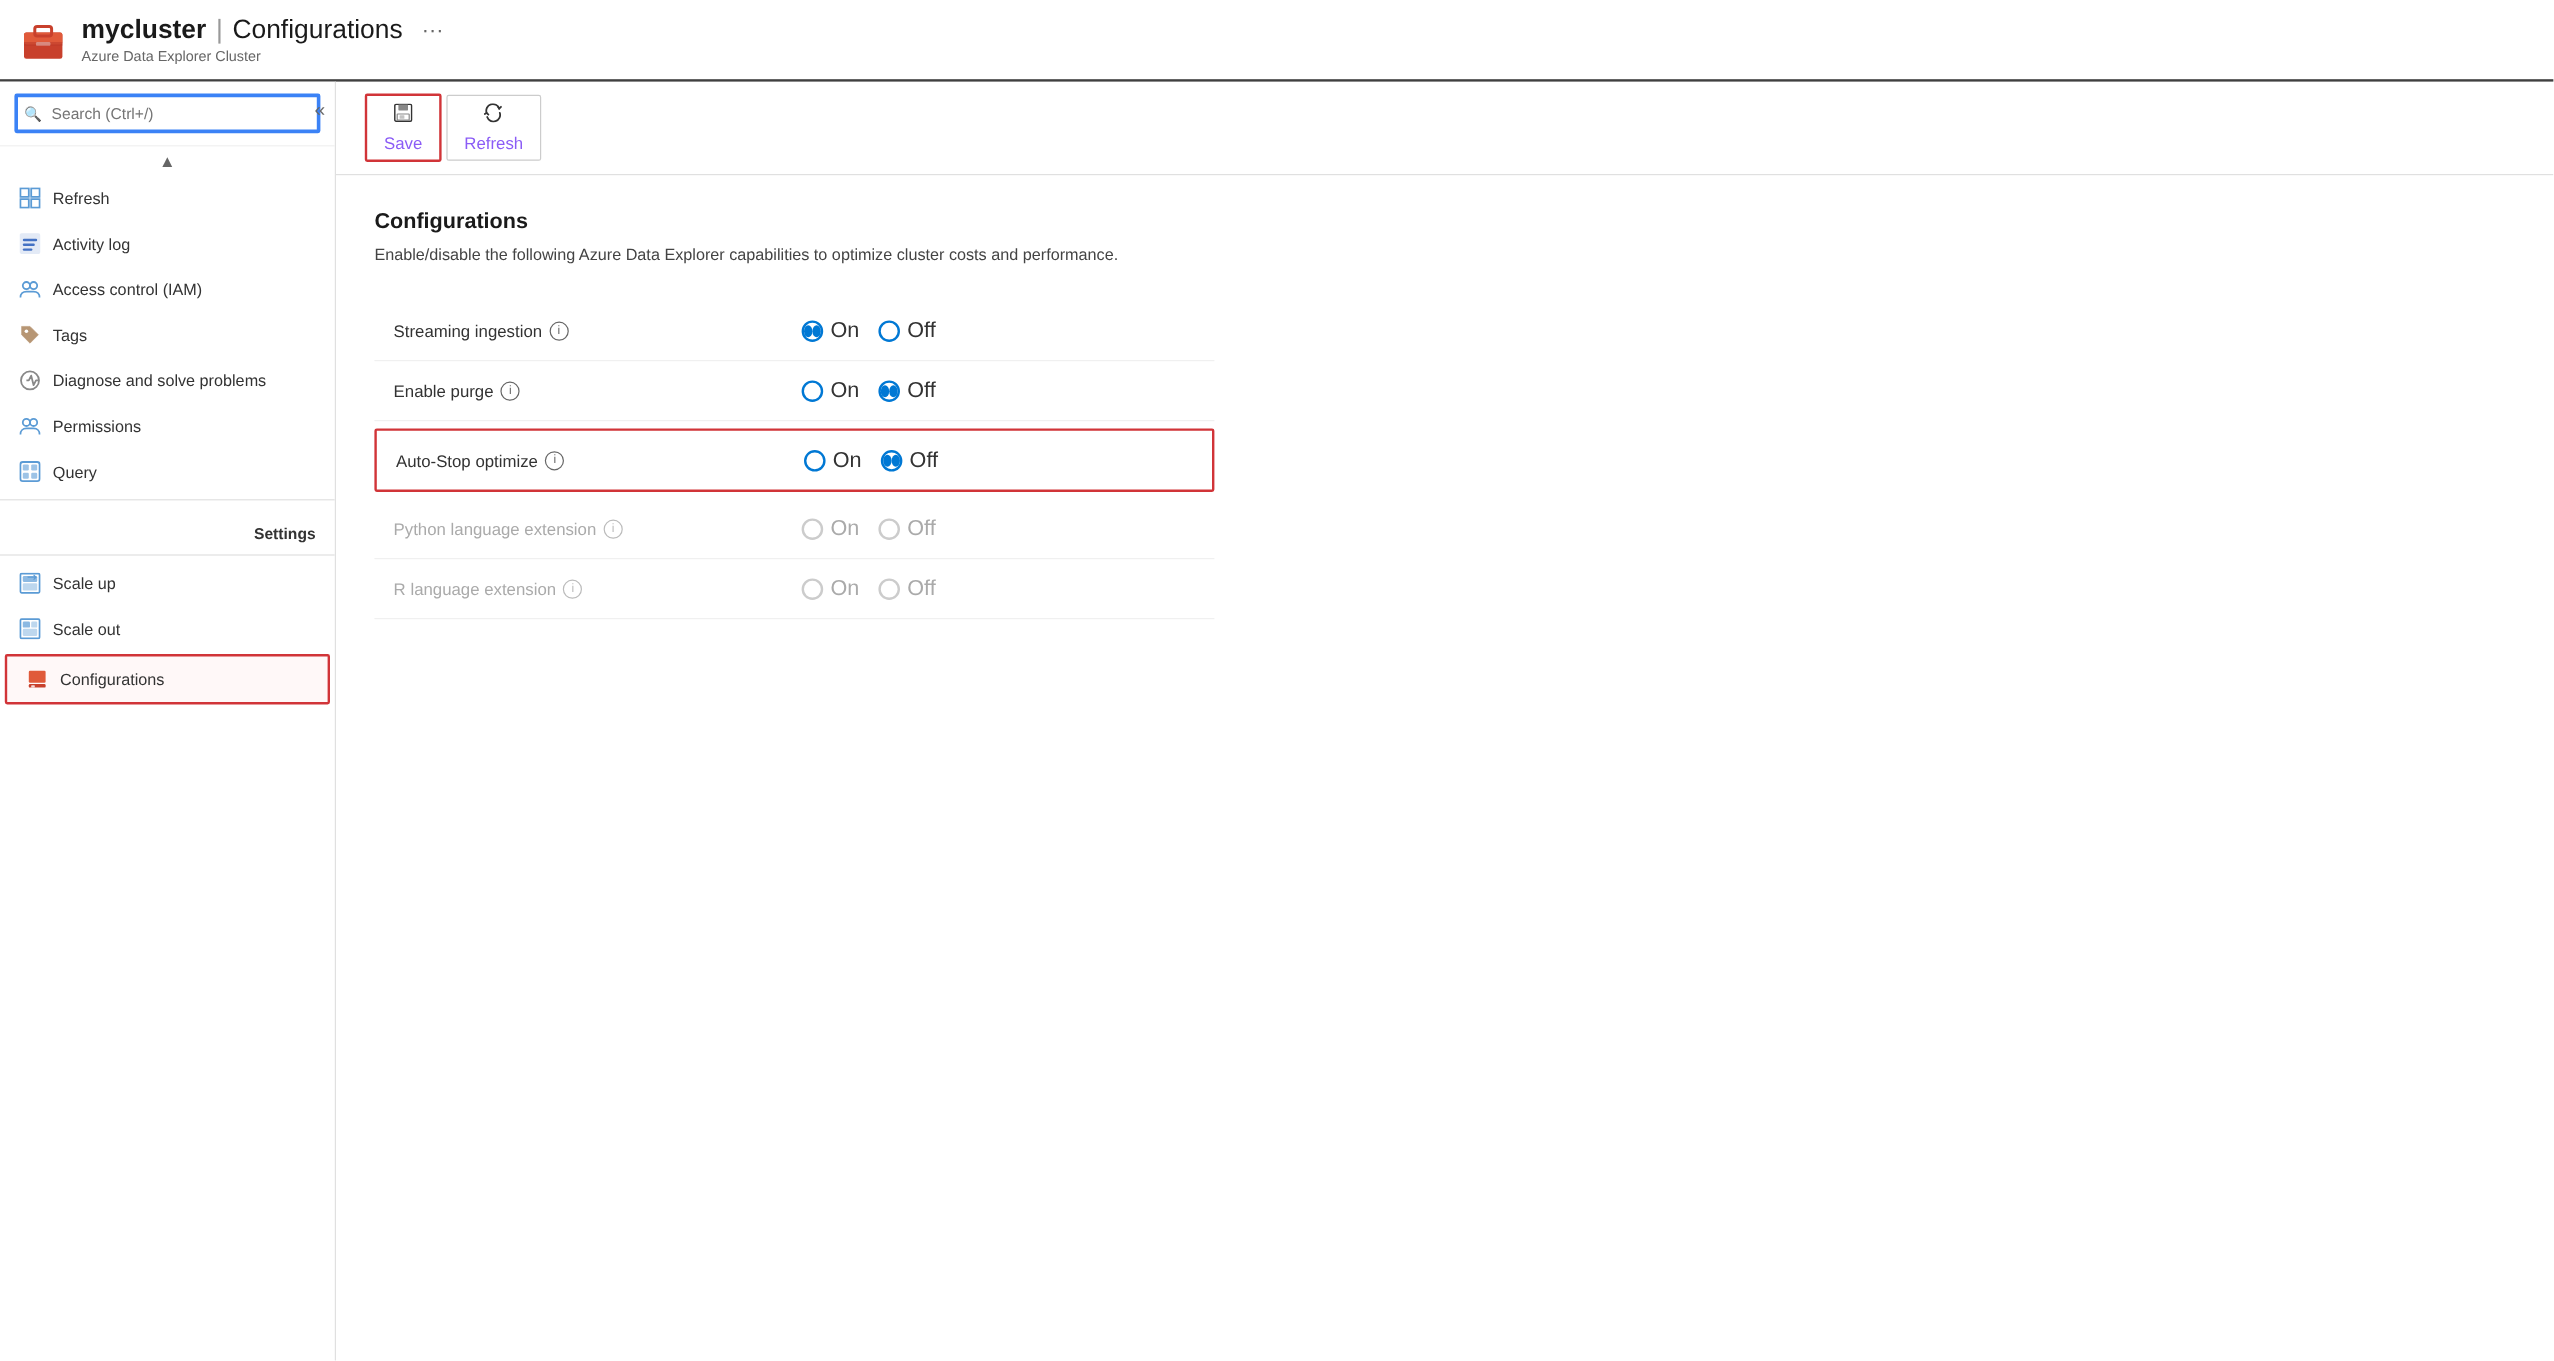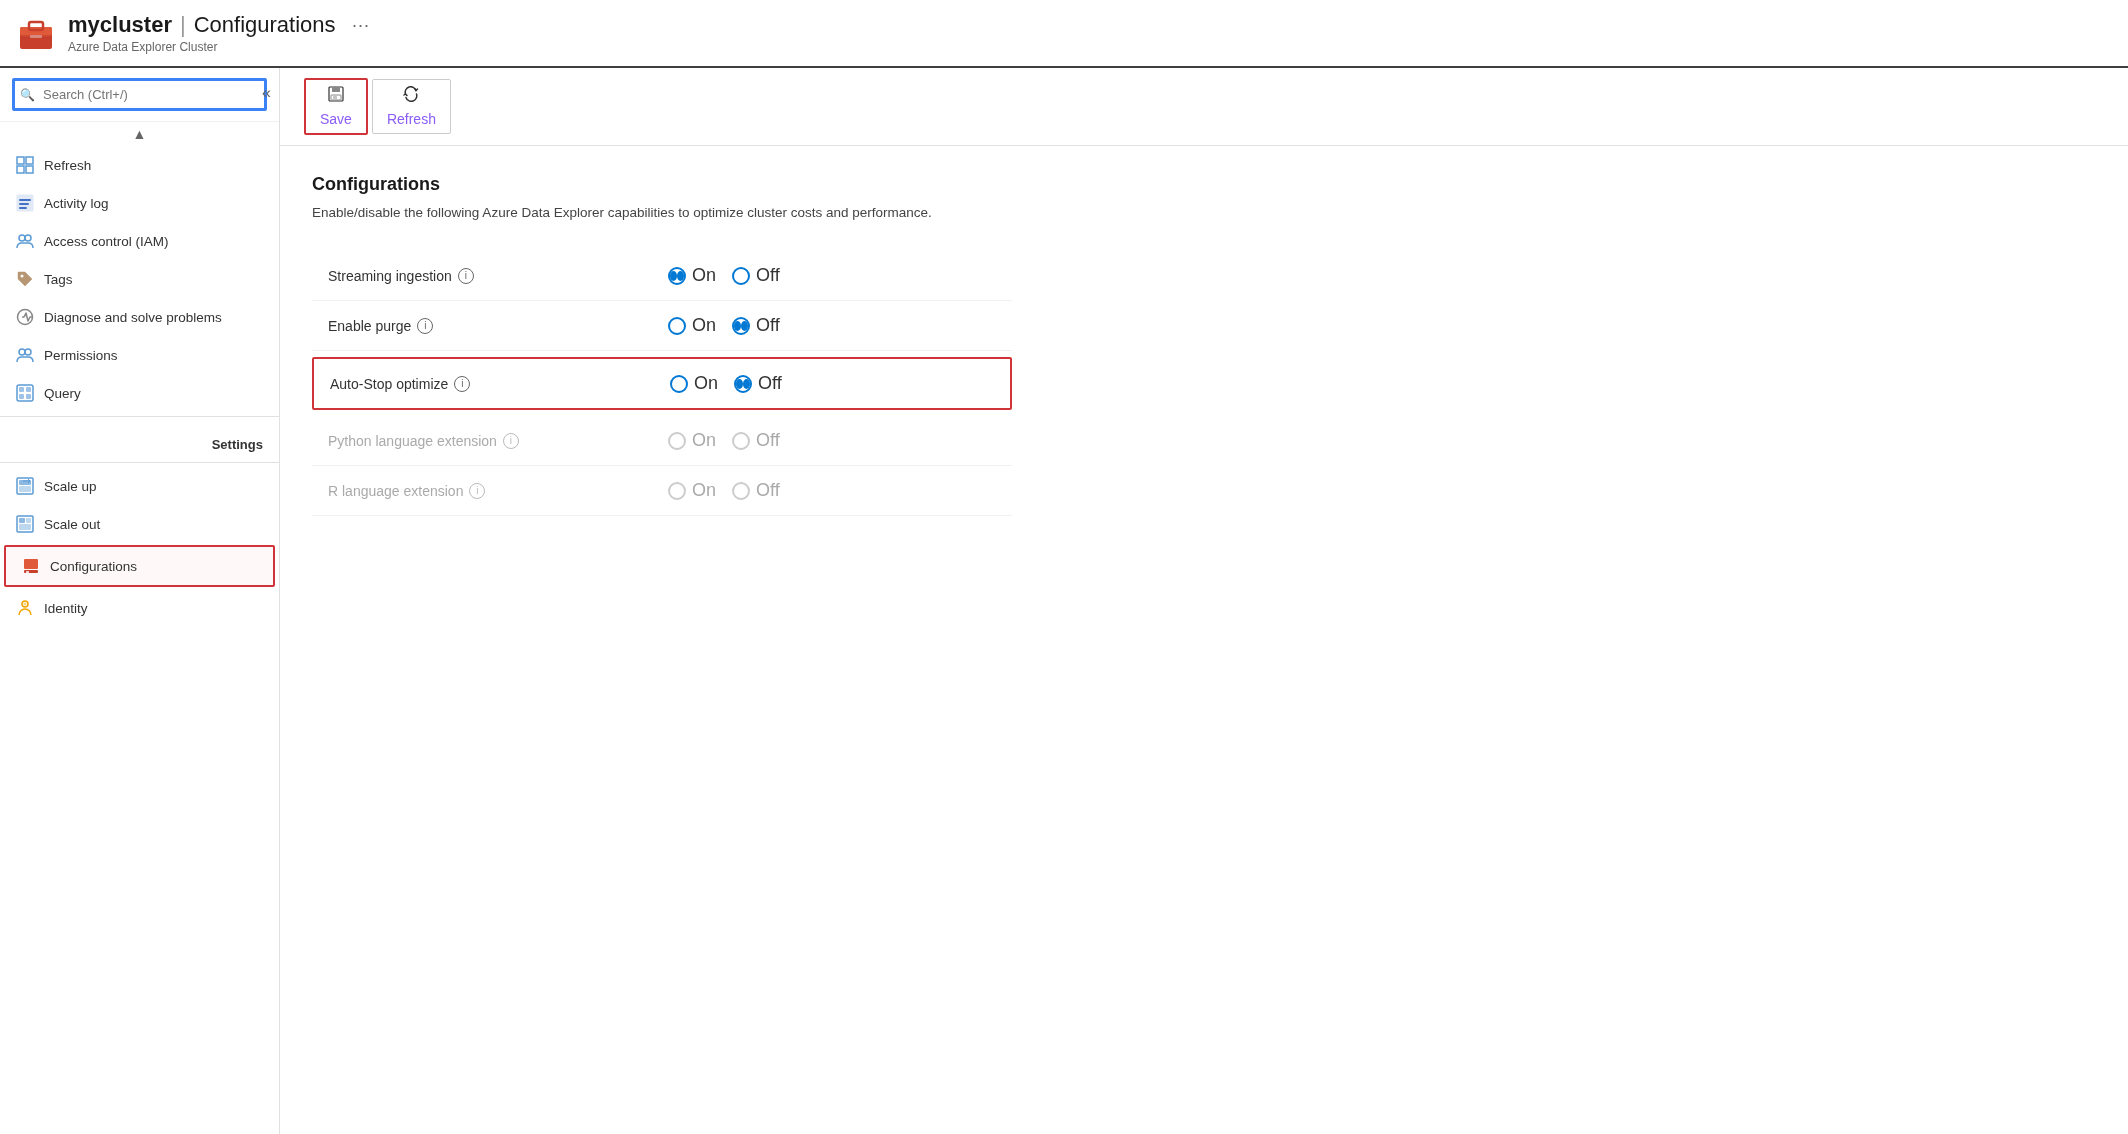--- a/index.html
+++ b/index.html
@@ -219,30 +219,20 @@
       <span class="sidebar-icon">
         <svg width="18" height="18" viewBox="0 0 18 18">
           <rect x="2" y="13" width="14" height="3" rx="1" fill="#c8402c"></rect>
           <rect x="2" y="2" width="14" height="10" rx="1" fill="#e05a3a"></rect>
           <rect x="4" y="14" width="3" height="2" rx="0.5" fill="#fff" opacity="0.8"></rect>
         </svg>
       </span>
       <span>Configurations</span>
     </div>
 
-    <div class="sidebar-item">
-      <span class="sidebar-icon">
-        <svg width="18" height="18" viewBox="0 0 18 18">
-            <circle cx="9" cy="5" r="3" fill="none" stroke="#f0a500" stroke-width="1.5"></circle>
-            <path d="M3 16c0-3.3 2.7-6 6-6s6 2.7 6 6" fill="none" stroke="#f0a500" stroke-width="1.5"></path>
-            <circle cx="9" cy="5" r="1.5" fill="#f0a500" opacity="0.5"></circle>
-          </svg>
-      </span>
-      <span>Identity</span>
-    </div>
   </div>
 
   <div class="content-area">
 
     <div class="toolbar">
       <button class="toolbar-btn" style="border: 2px solid #d13438;">
         <span>
           <svg width="16" height="16" viewBox="0 0 16 16">
               <rect x="1" y="1" width="14" height="14" rx="1" fill="none" stroke="#333" stroke-width="1.2"></rect>
               <rect x="4" y="1" width="8" height="5" rx="0.5" fill="#888"></rect>

